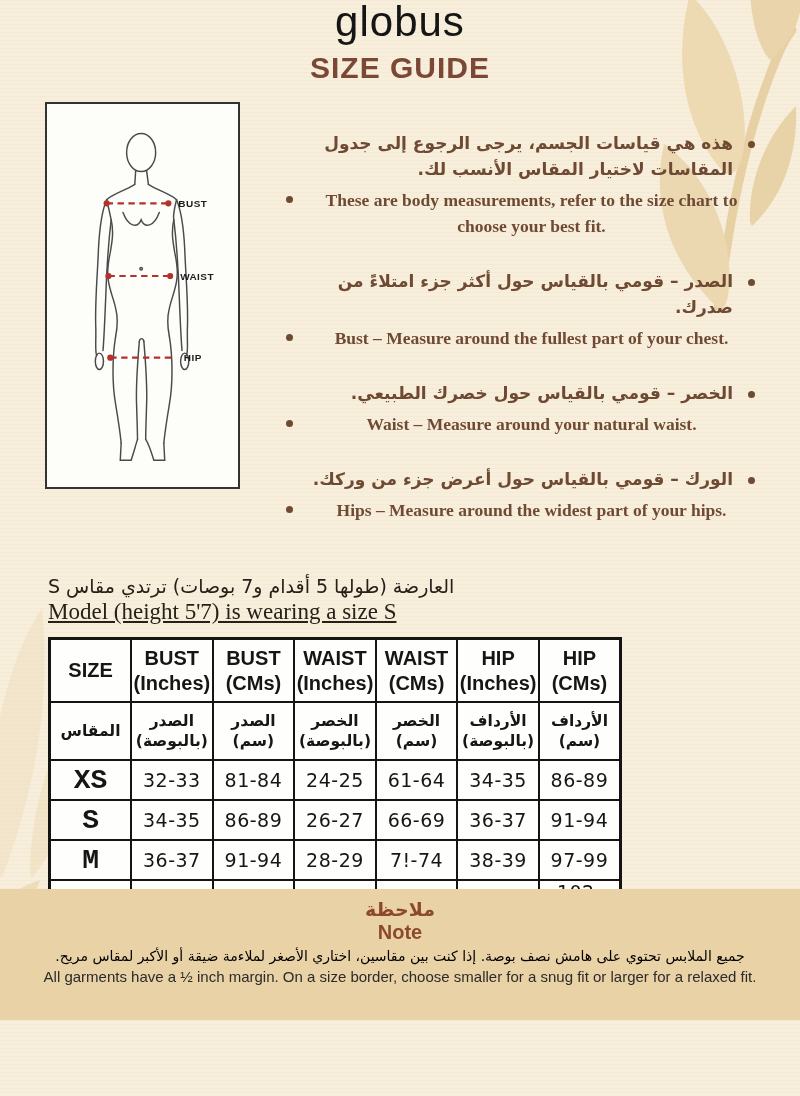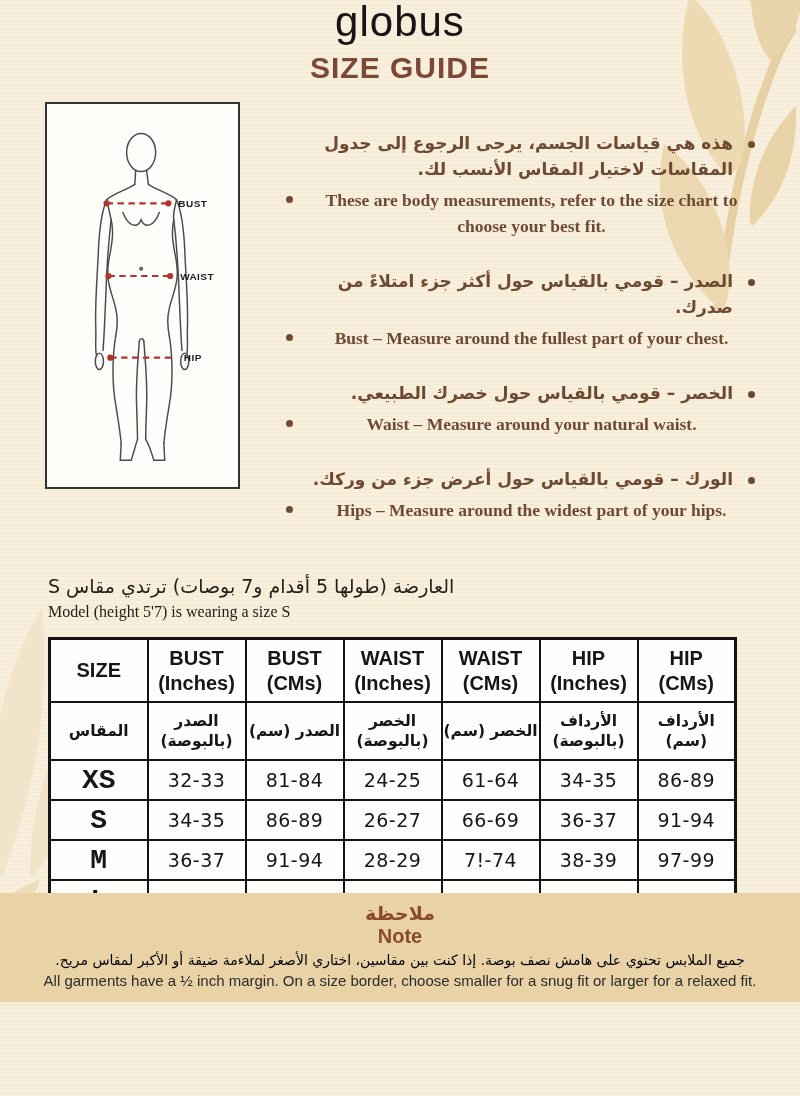--- a/index.html
+++ b/index.html
@@ -45,42 +45,42 @@
     font-family:"Liberation Serif", serif;
     font-size:17.5px;line-height:26px;text-align:center;
   }
 
   
   .model-note{padding:0 48px;margin-top:22px;color:#262019;}
   .model-note .ar{
     font-family:"DejaVu Sans", sans-serif;font-size:19px;line-height:25px;
     direction:rtl;text-align:left;
   }
-  .model-note .en{font-family:"Liberation Serif", serif;font-size:16px;line-height:25px;}
+  .model-note .en{font-family:"Liberation Serif", serif;font-size:23px;line-height:25px;text-decoration:underline;}
 
   
   .sg-table{
     border-collapse:collapse;margin:13px 45px 0 48px;
-    background:#fefefc;border:3px solid #141414;table-layout:fixed;width:689px;
+    background:#fefefc;border:3px solid #141414;table-layout:fixed;width:574px;
   }
   .sg-table td,.sg-table th{
     border:2px solid #141414;text-align:center;vertical-align:middle;padding:0;
     color:#161616;
   }
   .sg-table .en-h{height:61px;font-size:20px;font-weight:700;line-height:1.25;font-family:"Liberation Sans",sans-serif;}
   .sg-table .ar-h{
     height:56px;font-size:15.5px;font-weight:700;line-height:1.3;
     font-family:"DejaVu Sans", sans-serif;direction:rtl;
   }
   .sg-table .size-cell{height:38px;font-size:28px;font-weight:700;font-family:Liberation Mono, monospace;}
   .sg-table .value-cell{height:38px;font-size:19px;letter-spacing:.5px;font-family:"DejaVu Sans",sans-serif;}
 
   
   .note-band{
-    position:absolute;left:0;bottom:0;width:800px;height:109px;z-index:2;
+    position:absolute;left:0;bottom:0;width:800px;height:131px;z-index:2;
     background:#e9d2a6;text-align:center;
   }
   .note-title-ar{font-family:"DejaVu Sans",sans-serif;font-weight:700;font-size:19px;color:#8c4a2b;margin-top:9px;}
   .note-title-en{font-weight:700;font-size:20px;color:#8c4a2b;margin-top:1px;}
   .note-body-ar{font-family:"DejaVu Sans",sans-serif;font-size:14px;color:#000000;margin-top:4px;direction:rtl;}
   .note-body-en{font-size:15px;font-weight:500;color:#2b2b2b;margin-top:4px;}
 
   .fig-label{font:700 11px "Liberation Sans",sans-serif;fill:#1c1c1c;letter-spacing:.5px;}
 </style>
 </head>

